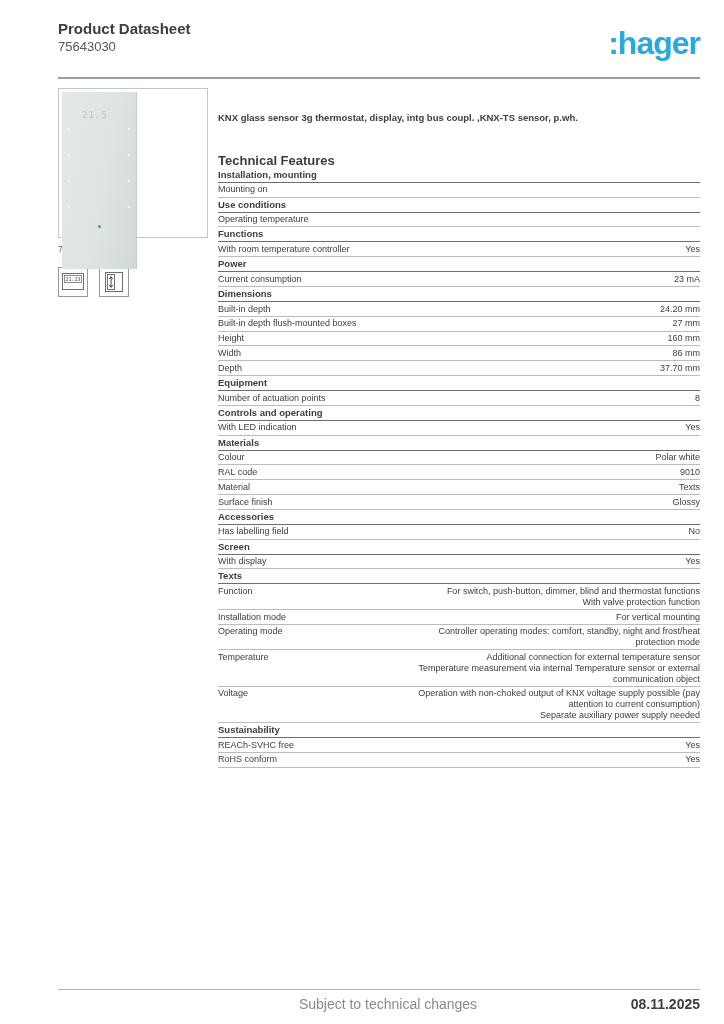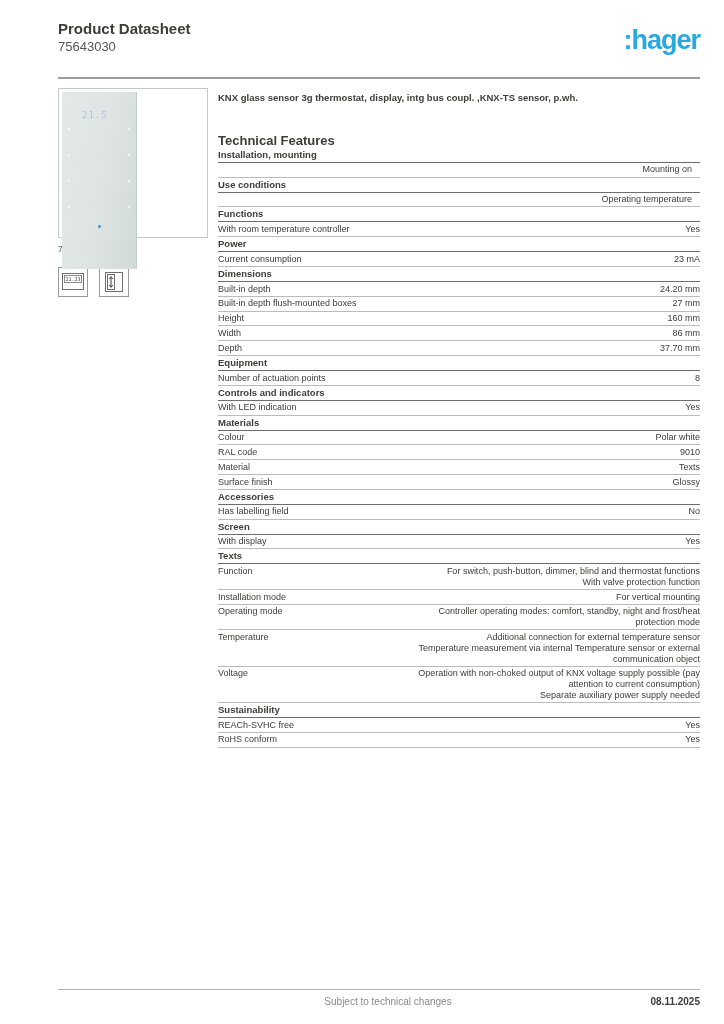--- a/index.html
+++ b/index.html
@@ -4,21 +4,21 @@
 <style>
   html,body{margin:0;padding:0;background:#ffffff;}
   .page{
     position:relative;width:724px;height:1024px;background:#ffffff;
     font-family:"Liberation Sans",sans-serif;color:#3d3d3c;overflow:hidden;padding-left:28px;
   }
   
   .header{position:absolute;left:58px;right:52px;top:20px;display:flex;justify-content:space-between;align-items:flex-start;}
   .page-title{font-size:15px;font-weight:bold;color:#3d3d3c;line-height:1.15;}
   .product-number{font-size:13px;color:#575756;margin-top:2px;}
-  .logo{font-size:27px;font-weight:bold;color:#29a9e0;letter-spacing:-1px;line-height:1;margin-top:7px;}
+  .logo{font-size:32px;font-weight:bold;color:#29a9e0;letter-spacing:-1px;line-height:1;margin-top:7px;}
   .header-rule{position:absolute;left:58px;right:52px;top:77px;height:2px;background:#9d9d9c;}
   
   .content{position:absolute;left:58px;right:52px;top:88px;display:flex;gap:10px;}
   .left-col{width:150px;flex:none;}
   .product-image-box{width:150px;height:150px;border:1px solid #c6c6c6;box-sizing:border-box;background:#fff;position:relative;}
   .glass-panel{
     position:absolute;left:3px;top:3px;width:74px;height:177px;
     background:linear-gradient(100deg,#e3e9e6 0%,#dde4e1 55%,#d2dad7 100%);
     border-right:1px solid #c3cdc9;
     text-decoration:underline;
@@ -27,33 +27,33 @@
     position:absolute;left:20px;top:18px;font-size:9px;color:#aac4e4;
     filter:blur(.5px);letter-spacing:1px;font-family:"DejaVu Sans Mono",monospace;
   }
   .dot{position:absolute;width:2px;height:2px;border-radius:50%;background:#f6f8f7;box-shadow:0 0 1px #fff;}
   .dot-blue{position:absolute;width:3px;height:3px;border-radius:50%;background:#3f8fd6;}
   .image-caption{margin-top:6px;font-size:8.5px;color:#575756;}
   .icon-row{margin-top:13px;display:flex;gap:11px;}
   .feature-icon{width:30px;height:30px;display:block;}
   
   .right-col{flex:1;min-width:0;}
-  .product-title{font-size:9.5px;font-weight:bold;line-height:1.25;padding-top:4px;}
+  .product-title{font-size:9.5px;font-weight:bold;line-height:1.25;padding-top:4px;margin-top:20px;}
   .tech-label{font-size:13px;font-weight:bold;margin-top:29px;}
   .spec-section{margin-top:1px;}
   .spec-heading{font-size:9.5px;font-weight:bold;padding-bottom:2px;border-bottom:1px solid #6e6e6e;}
   .spec-row{
-    display:flex;justify-content:flex-end;align-items:flex-start;
+    display:flex;justify-content:flex-start;align-items:flex-start;
     border-bottom:1px solid #bcbcbc;padding:1.5px 0 1.5px;font-size:9px;line-height:1.2;
   }
   .spec-label{flex:none;max-width:46%;padding-right:8px;}
   .spec-value{flex:1;text-align:right;white-space:pre-line;}
   
   .footer-rule{position:absolute;left:58px;right:52px;top:989px;height:1px;background:#b3b3b3;}
-  .footer-row{position:absolute;left:76px;right:52px;top:996px;height:12px;font-size:10px;}
+  .footer-row{position:absolute;left:76px;right:52px;top:996px;height:12px;font-size:14px;}
   .footer-note{position:absolute;left:0;right:0;text-align:center;color:#8a8a89;}
   .footer-date{position:absolute;right:0;top:0;font-weight:bold;color:#3d3d3c;}
 </style>
 </head>
 <body>
 
 <div class="page">
 
   <div class="header">
     <div>
@@ -158,21 +158,21 @@
             </div>
           </section>
           <section class="spec-section">
             <div class="spec-heading">Equipment</div>
             <div class="spec-row">
               <div class="spec-label">Number of actuation points</div>
               <div class="spec-value">8</div>
             </div>
           </section>
           <section class="spec-section">
-            <div class="spec-heading">Controls and indicators</div>
+            <div class="spec-heading">Controls and operating</div>
             <div class="spec-row">
               <div class="spec-label">With LED indication</div>
               <div class="spec-value">Yes</div>
             </div>
           </section>
           <section class="spec-section">
             <div class="spec-heading">Materials</div>
             <div class="spec-row">
               <div class="spec-label">Colour</div>
               <div class="spec-value">Polar white</div>

